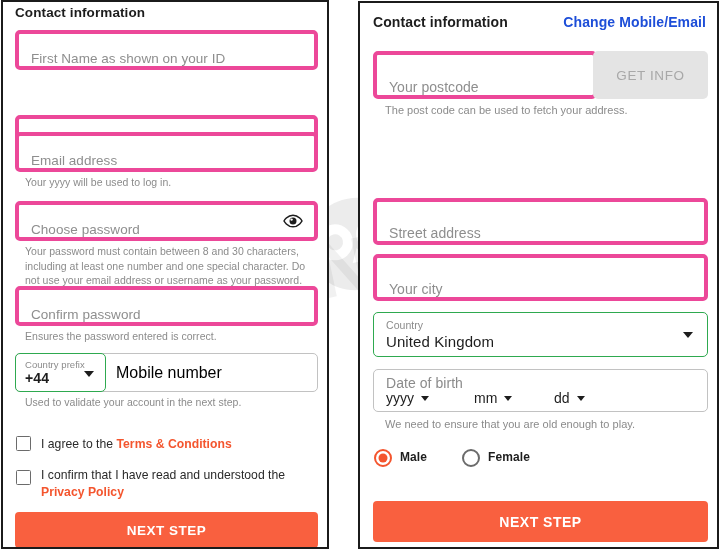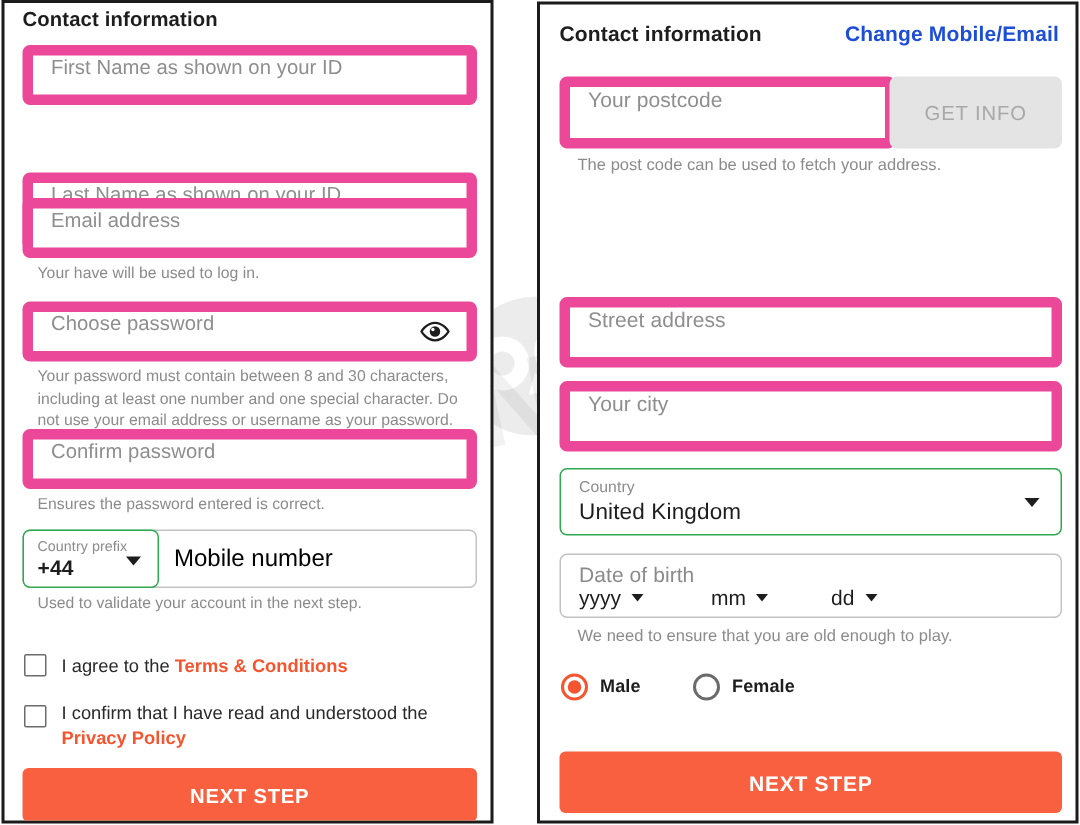--- a/index.html
+++ b/index.html
@@ -90,25 +90,25 @@
     font-weight: 700;
     color: #1d4ed8;
     letter-spacing: 0.1px;
     cursor: pointer;
   }
 
   
   .field {
     position: absolute;
     box-sizing: border-box;
-    border: 7px solid #ec4899;
+    border: 4px solid #ec4899;
     border-radius: 5px;
     background: #fff;
     display: flex;
-    align-items: flex-start;
+    align-items: flex-end;
   }
   .field .ph {
     font-size: 13.5px;
     color: #8e8e8e;
     padding-left: 12px;
     letter-spacing: 0.05px;
   }
   .helper {
     position: absolute;
     font-size: 10.5px;
@@ -308,21 +308,21 @@
         <span class="ph">First Name as shown on your ID</span>
       </div>
 
       <div class="field" style="left:12px; top:74px; width:303px; height:52px;margin-top:39px;">
         <span class="ph">Last Name as shown on your ID</span>
       </div>
 
       <div class="field" style="left:12px; top:130px; width:303px; height:40px;">
         <span class="ph">Email address</span>
       </div>
-      <div class="helper" style="left:22px; top:173px; width:290px;">Your have will be used to log in.</div>
+      <div class="helper" style="left:22px; top:173px; width:290px;">Your yyyy will be used to log in.</div>
 
       <div class="field" style="left:12px; top:199px; width:303px; height:40px;">
         <span class="ph">Choose password</span>
         <svg class="eye" viewBox="0 0 24 16">
           <path d="M12 1 C5 1 1.2 8 1.2 8 C1.2 8 5 15 12 15 C19 15 22.8 8 22.8 8 C22.8 8 19 1 12 1 Z" fill="none" stroke="#1d1d1d" stroke-width="1.8"></path>
           <circle cx="12" cy="8" r="4.2" fill="#1d1d1d"></circle>
           <circle cx="10.3" cy="6.3" r="1.4" fill="#ffffff"></circle>
         </svg>
       </div>
       <div class="helper" style="left:22px; top:242px; width:290px;">Your password must contain between 8 and 30 characters, including at least one number and one special character. Do not use your email address or username as your password.</div>

